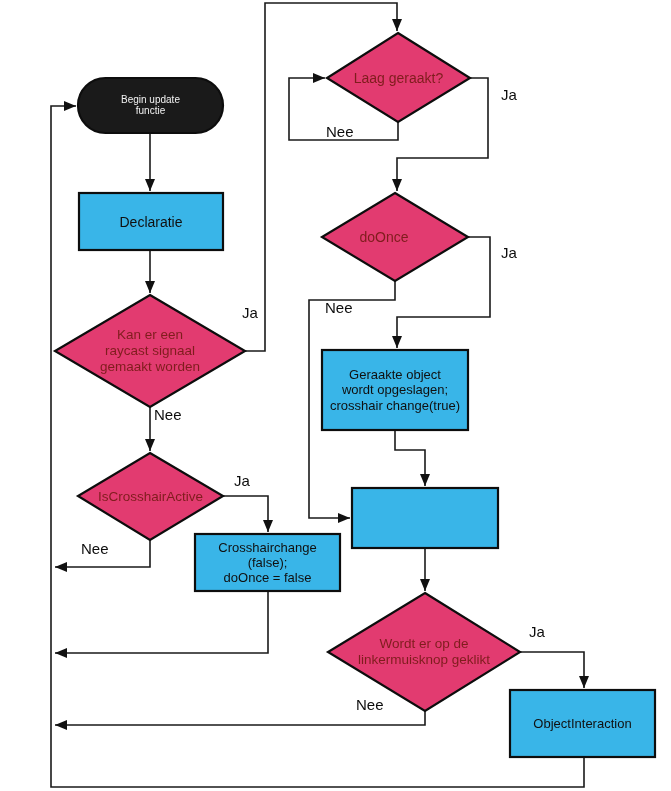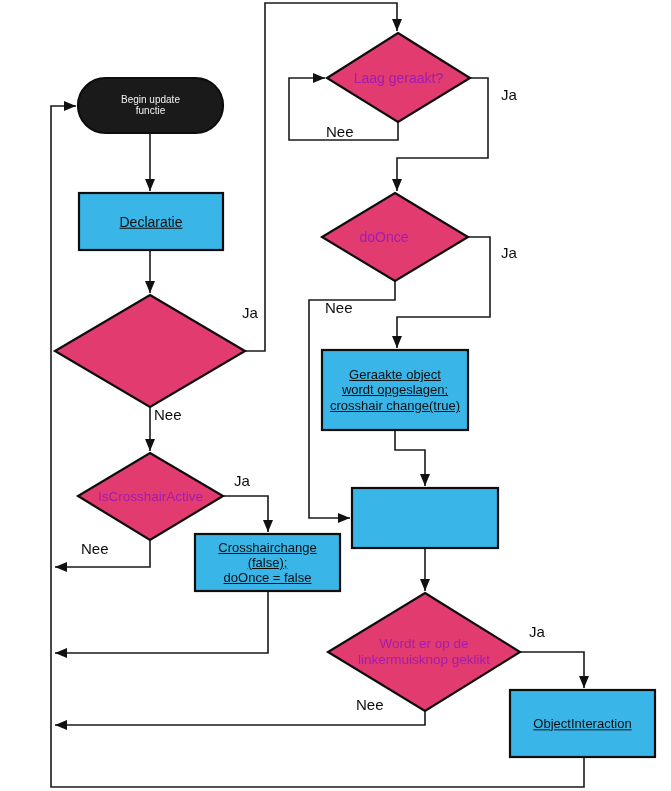--- a/index.html
+++ b/index.html
@@ -12,22 +12,22 @@
   }
   #wires{position:absolute;left:0;top:0;}
   .node-label{
     position:absolute;
     transform:translate(-50%,-50%);
     text-align:center;
     white-space:pre-line;
     line-height:1.18;
     pointer-events:none;
   }
-  .decision-text{color:#a21caf;font-size:13.5px;}
-  .process-text{color:#101010;font-size:13px;text-decoration:underline;}
+  .decision-text{color:#7f1d1d;font-size:13.5px;}
+  .process-text{color:#101010;font-size:13px;}
   .start-text{color:#F2F2F2;font-size:10px;}
   .branch-label{
     position:absolute;
     font-weight:normal;
     font-size:15px;
     color:#0d0d0d;
     pointer-events:none;
   }
 </style>
 </head>
@@ -74,20 +74,23 @@
       <polygon points="425,593 520,652 425,711 328,652" fill="#E23B70"></polygon>
       <rect x="510" y="690" width="145" height="67" fill="#39B5E8"></rect>
     </g>
   </svg>
 
   <div class="node-label start-text" style="left:150.5px;top:105.5px;width:140px;">Begin update
 functie</div>
 
   <div class="node-label process-text" style="left:151px;top:221.5px;width:140px;font-size:14px;">Declaratie</div>
 
+  <div class="node-label decision-text" style="left:150px;top:351px;width:160px;">Kan er een
+raycast signaal
+gemaakt worden</div>
 
   <div class="node-label decision-text" style="left:398.5px;top:77.5px;width:150px;font-size:14px;">Laag geraakt?</div>
 
   <div class="node-label decision-text" style="left:384px;top:237px;width:120px;font-size:14px;">doOnce</div>
 
   <div class="node-label process-text" style="left:395px;top:390px;width:150px;">Geraakte object
 wordt opgeslagen;
 crosshair change(true)</div>
 
 

